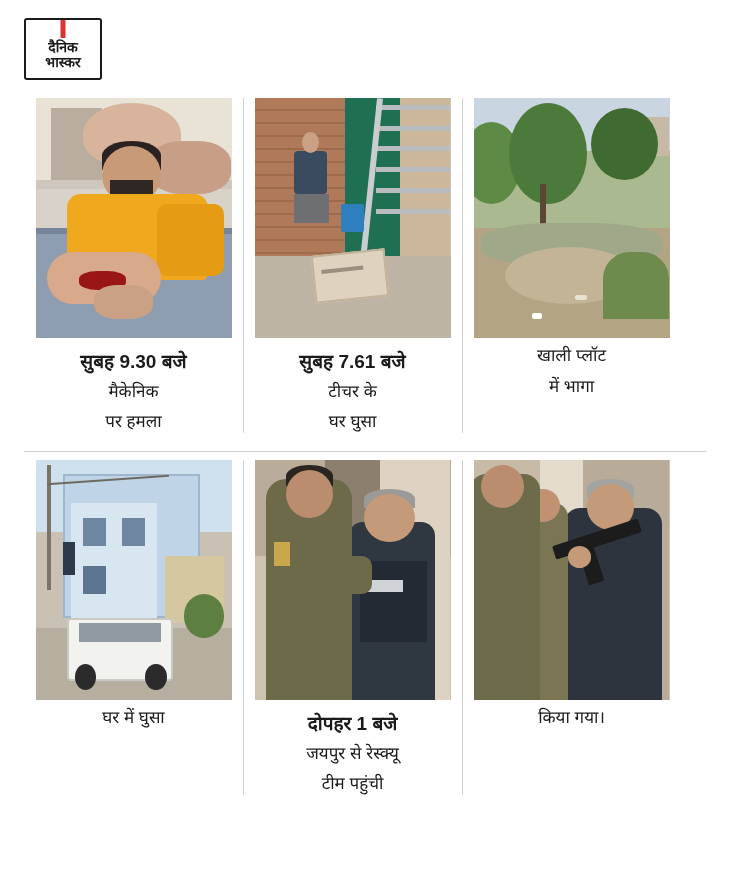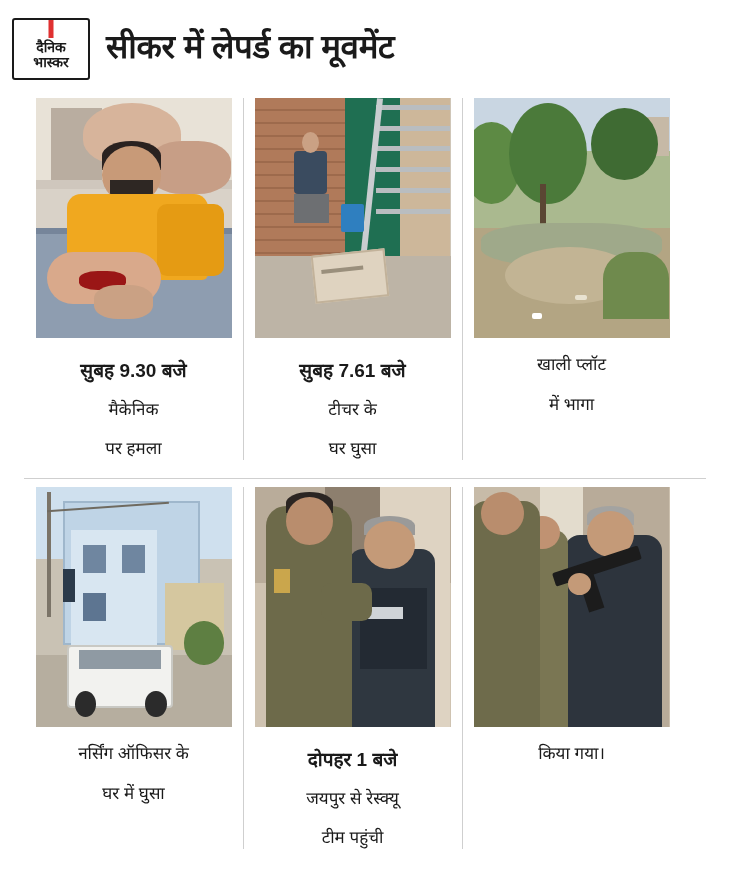--- a/index.html
+++ b/index.html
@@ -16,21 +16,21 @@
   .page {
     position: relative;
     width: 730px; height: 878px;
     background: #fff;
     padding: 0;
   }
   
   .header {
     display: flex;
     align-items: center;
-    padding: 18px 24px 10px 12px;
+    padding: 18px 24px 10px 24px;
     gap: 16px;
   }
   .logo {
     width: 78px;
     height: 62px;
     border: 2px solid #1a1a1a;
     border-radius: 3px;
     display: flex;
     flex-direction: column;
     align-items: center;
@@ -79,21 +79,20 @@
     background: #cfcfcf;
     margin: 10px 24px 0 24px;
   }
   .cell {
     width: 219px;
     padding: 8px 0 6px 0;
     display: flex;
     flex-direction: column;
     align-items: center;
     position: relative;
-    gap: 9px;
   }
   .cell + .cell::before {
     content: "";
     position: absolute;
     left: 0; top: 8px; bottom: 8px;
     width: 1px;
     background: #cfcfcf;
   }
   .photo {
     width: 196px;
@@ -223,21 +222,20 @@
 <body>
 
 <div class="page">
 
   <div class="header">
     <div class="logo">
       <span class="bar"></span>
       <span class="l1">दैनिक</span>
       <span class="l2">भास्कर</span>
     </div>
-    <div class="title">सीकर में लेपर्ड का मूवमेंट</div>
   </div>
 
   <div class="grid">
 
     <div class="row">
 
       <div class="cell">
         <div class="photo">
           <div class="scene s1">
             <span class="wall"></span>
@@ -329,21 +327,20 @@
               <span class="wire"></span>
             <span class="gate"></span>
             <span class="road"></span>
             <span class="van"></span>
               <span class="vanwin"></span>
             <span class="t1"></span>
               <span class="t2"></span>
             <span class="plant"></span>
           </div>
         </div>
-        <div class="cap-text">नर्सिंग ऑफिसर के</div>
         <div class="cap-text">घर में घुसा</div>
       </div>
 
       <div class="cell">
         <div class="photo">
           <div class="scene s5">
             <span class="wallr"></span>
               <span class="doorw"></span>
             <span class="off"></span>
               <span class="offhr"></span>

